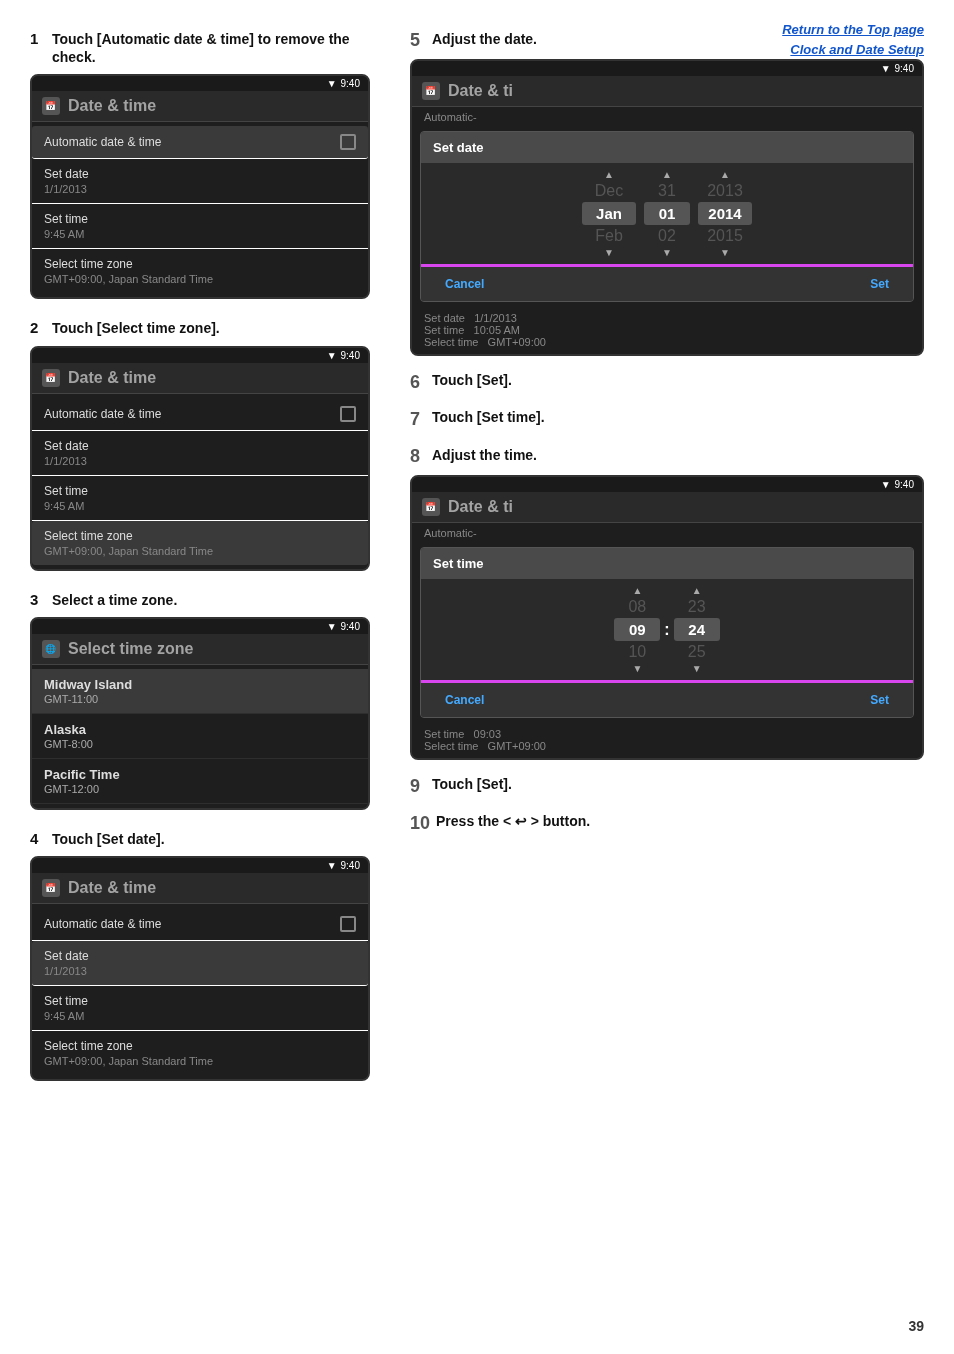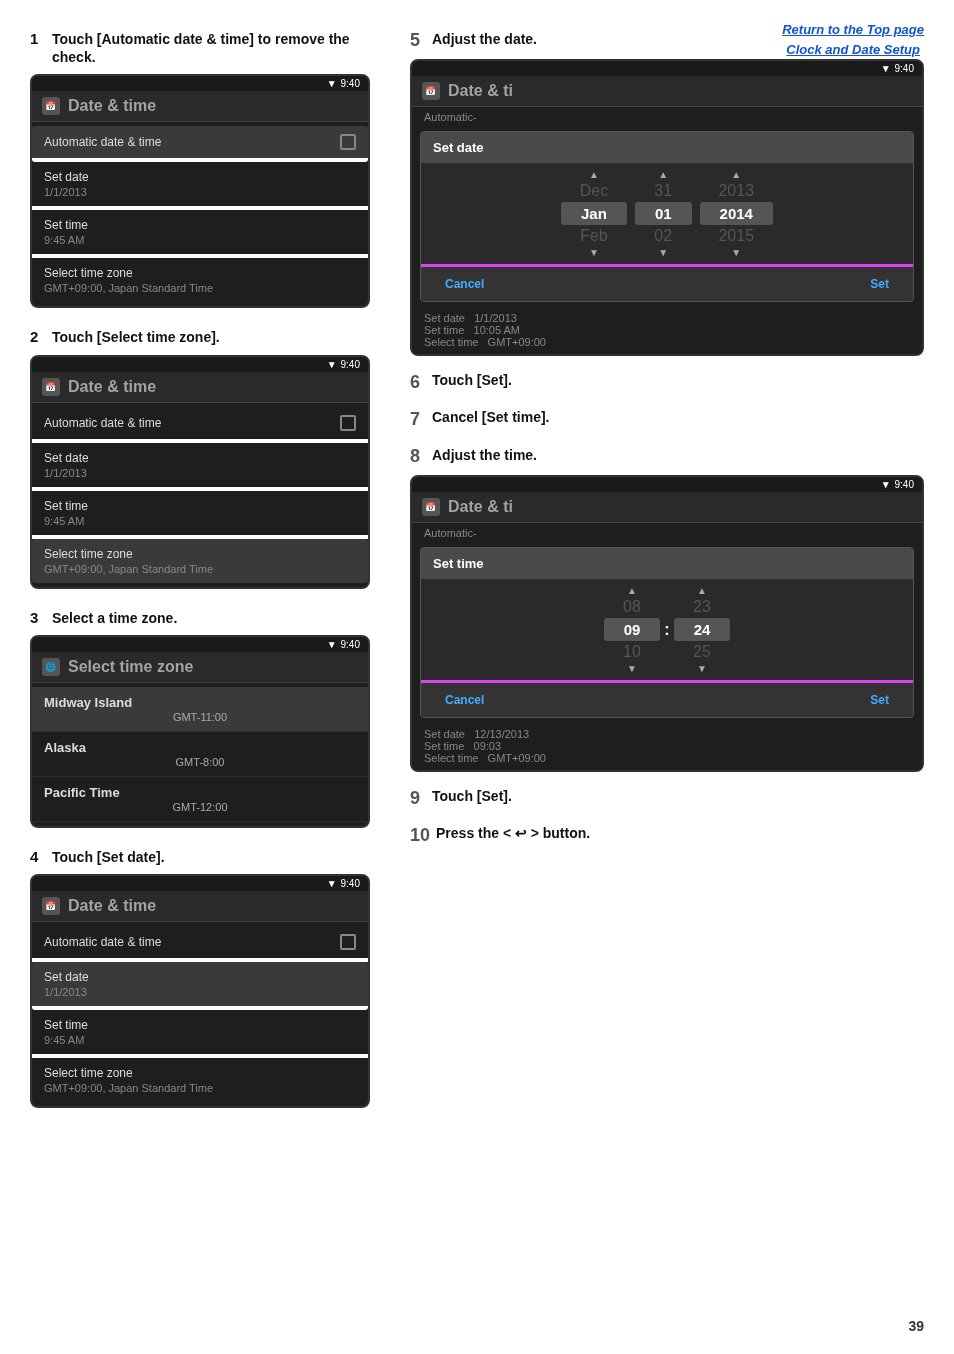--- a/index.html
+++ b/index.html
@@ -12,21 +12,21 @@
       padding: 20px 30px 40px 30px;
       font-size: 13px;
       color: #111;
     }
 
     
     .top-link {
       position: absolute;
       top: 20px;
       right: 30px;
-      text-align: center;
+      text-align: right;
       font-style: italic;
       font-weight: bold;
       color: #1155cc;
       line-height: 1.5;
     }
     .top-link a { color: #1155cc; text-decoration: underline; display: block; }
 
     
     .main-layout {
       display: flex;
@@ -119,21 +119,21 @@
       color: #a3a3a3;
       font-size: 16px;
       font-weight: bold;
     }
     .phone-body {
       background: #1e1e1e;
       padding: 4px 0;
     }
     .phone-row {
       padding: 8px 12px;
-      border-bottom: 4px solid #ffffff;
+      border-bottom: 1px solid #ffffff;
     }
     .phone-row:last-child { border-bottom: none; }
     .phone-row-main {
       color: #ddd;
       font-size: 12px;
       display: flex;
       justify-content: space-between;
       align-items: center;
     }
     .phone-row-sub {
@@ -153,21 +153,21 @@
     }
 
     
     .tz-list-item {
       padding: 8px 12px;
       border-bottom: 1px solid #2e2e2e;
       color: #ddd;
     }
     .tz-list-item:first-child { background: #3a3a3a; }
     .tz-name { font-size: 13px; font-weight: bold; }
-    .tz-offset { font-size: 11px; color: #aaa; margin-top: 1px; text-align: center; }
+    .tz-offset { font-size: 11px; color: #aaa; margin-top: 1px; }
 
     
     .dialog-overlay {
       background: #1e1e1e;
       padding: 0;
     }
     .dialog-box {
       background: #333;
       border: 1px solid #555;
       margin: 8px;
@@ -201,21 +201,21 @@
       color: #aaa;
       font-size: 10px;
       cursor: pointer;
     }
     .picker-value-dim { color: #555; font-size: 16px; }
     .picker-value-main {
       color: #fff;
       font-size: 15px;
       font-weight: bold;
       background: #555;
-      padding: 3px 20px;
+      padding: 3px 8px;
       border-radius: 3px;
       min-width: 46px;
       text-align: center;
     }
     .picker-value-main-wide { min-width: 54px; }
     .dialog-buttons {
       display: flex;
       justify-content: space-between;
       padding: 8px 16px;
       background: #333;
@@ -487,21 +487,21 @@
     <div class="step step-inline">
       <div class="step-header">
         <span class="step-num step-num-large">6</span>
         <span class="step-text-plain">Touch [Set].</span>
       </div>
     </div>
 
     <div class="step step-inline">
       <div class="step-header">
         <span class="step-num step-num-large">7</span>
-        <span class="step-text-plain">Cancel [Set time].</span>
+        <span class="step-text-plain">Touch [Set time].</span>
       </div>
     </div>
 
     <div class="step">
       <div class="step-header">
         <span class="step-num step-num-large">8</span>
         <span class="step-text">Adjust the time.</span>
       </div>
 
       <div class="phone-mockup">
@@ -537,21 +537,20 @@
                 <div class="picker-value-dim">25</div>
                 <div class="picker-arrow">▼</div>
               </div>
             </div>
             <div class="dialog-buttons">
               <span class="dialog-btn">Cancel</span>
               <span class="dialog-btn">Set</span>
             </div>
           </div>
           <div style="padding: 2px 12px; color:#888; font-size:11px; padding-bottom:6px;">
-            <div>Set date&nbsp;&nbsp;&nbsp;12/13/2013</div>
             <div>Set time&nbsp;&nbsp;&nbsp;09:03</div>
             <div>Select time&nbsp;&nbsp;&nbsp;GMT+09:00</div>
           </div>
         </div>
       </div>
     </div>
 
     <div class="step step-inline">
       <div class="step-header">
         <span class="step-num step-num-large">9</span>

